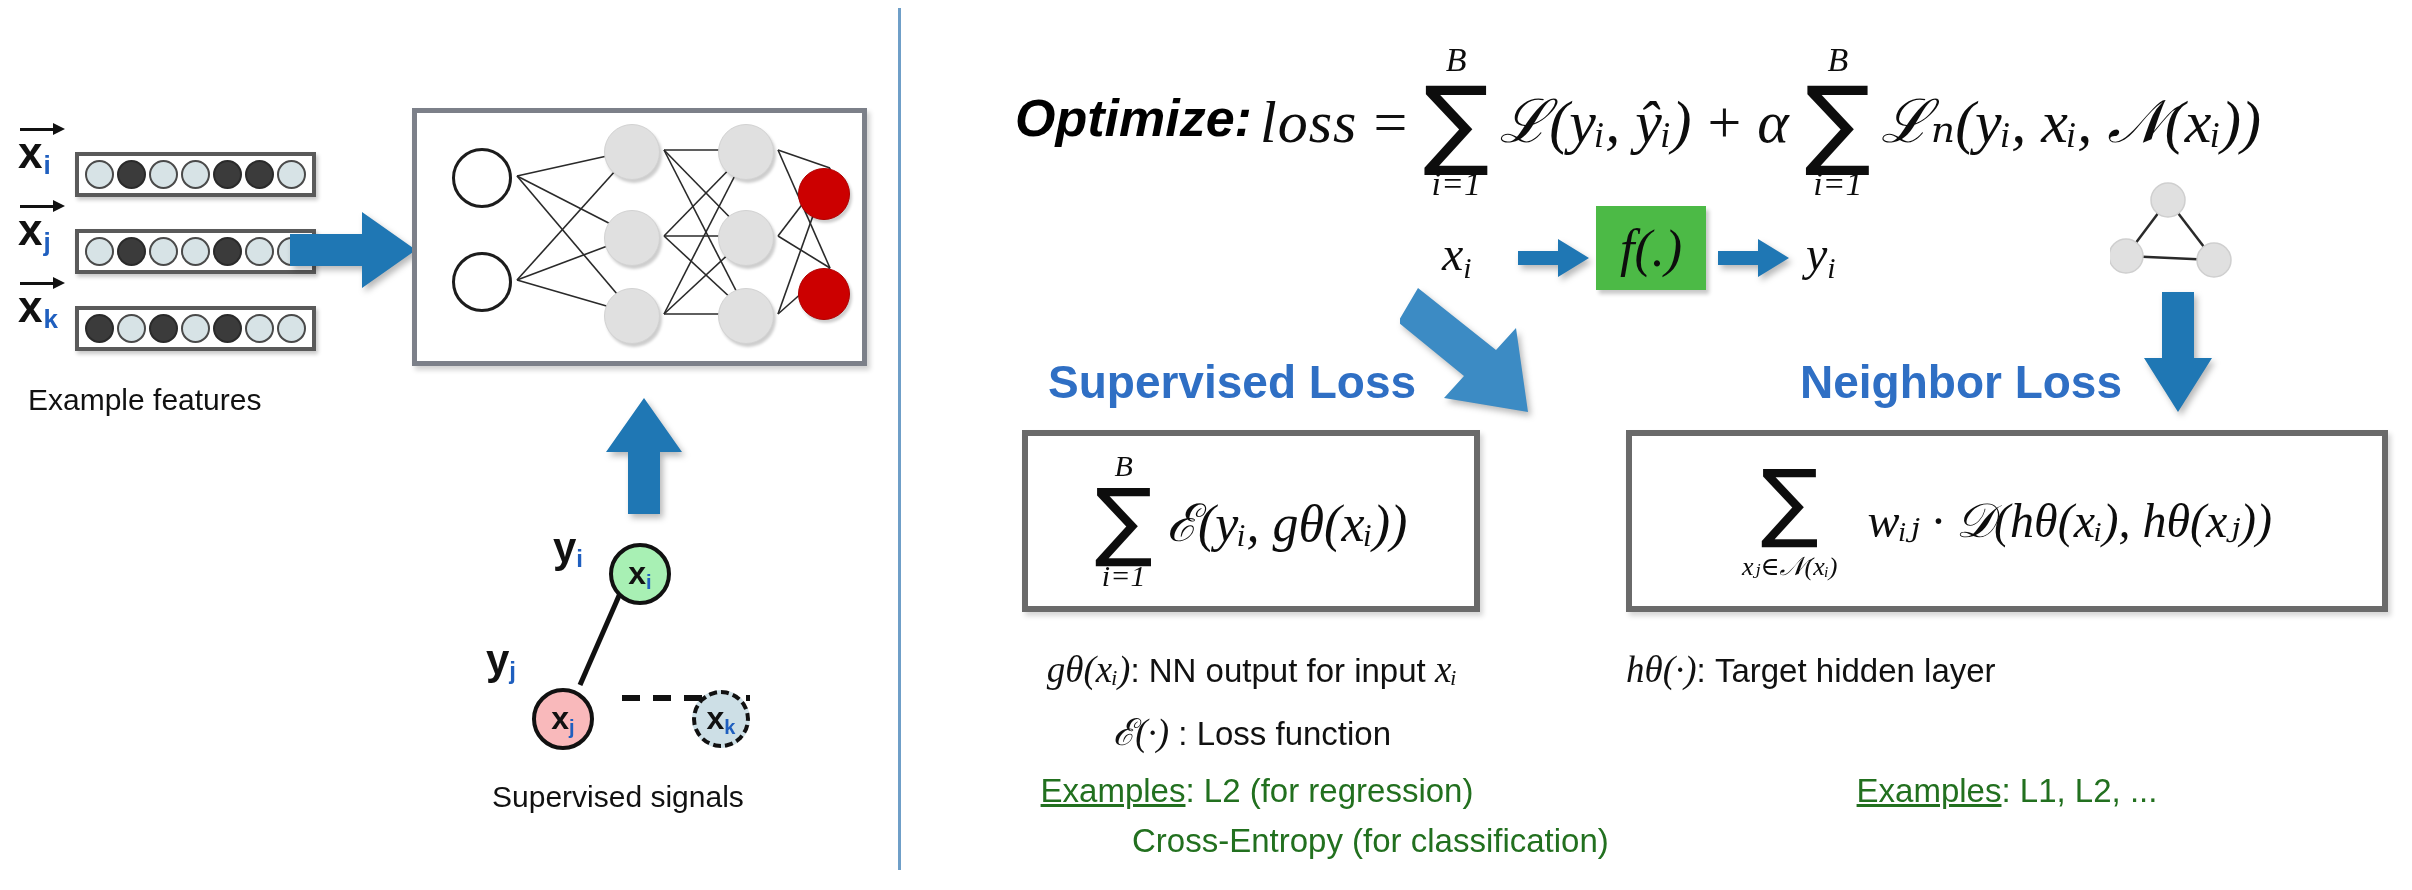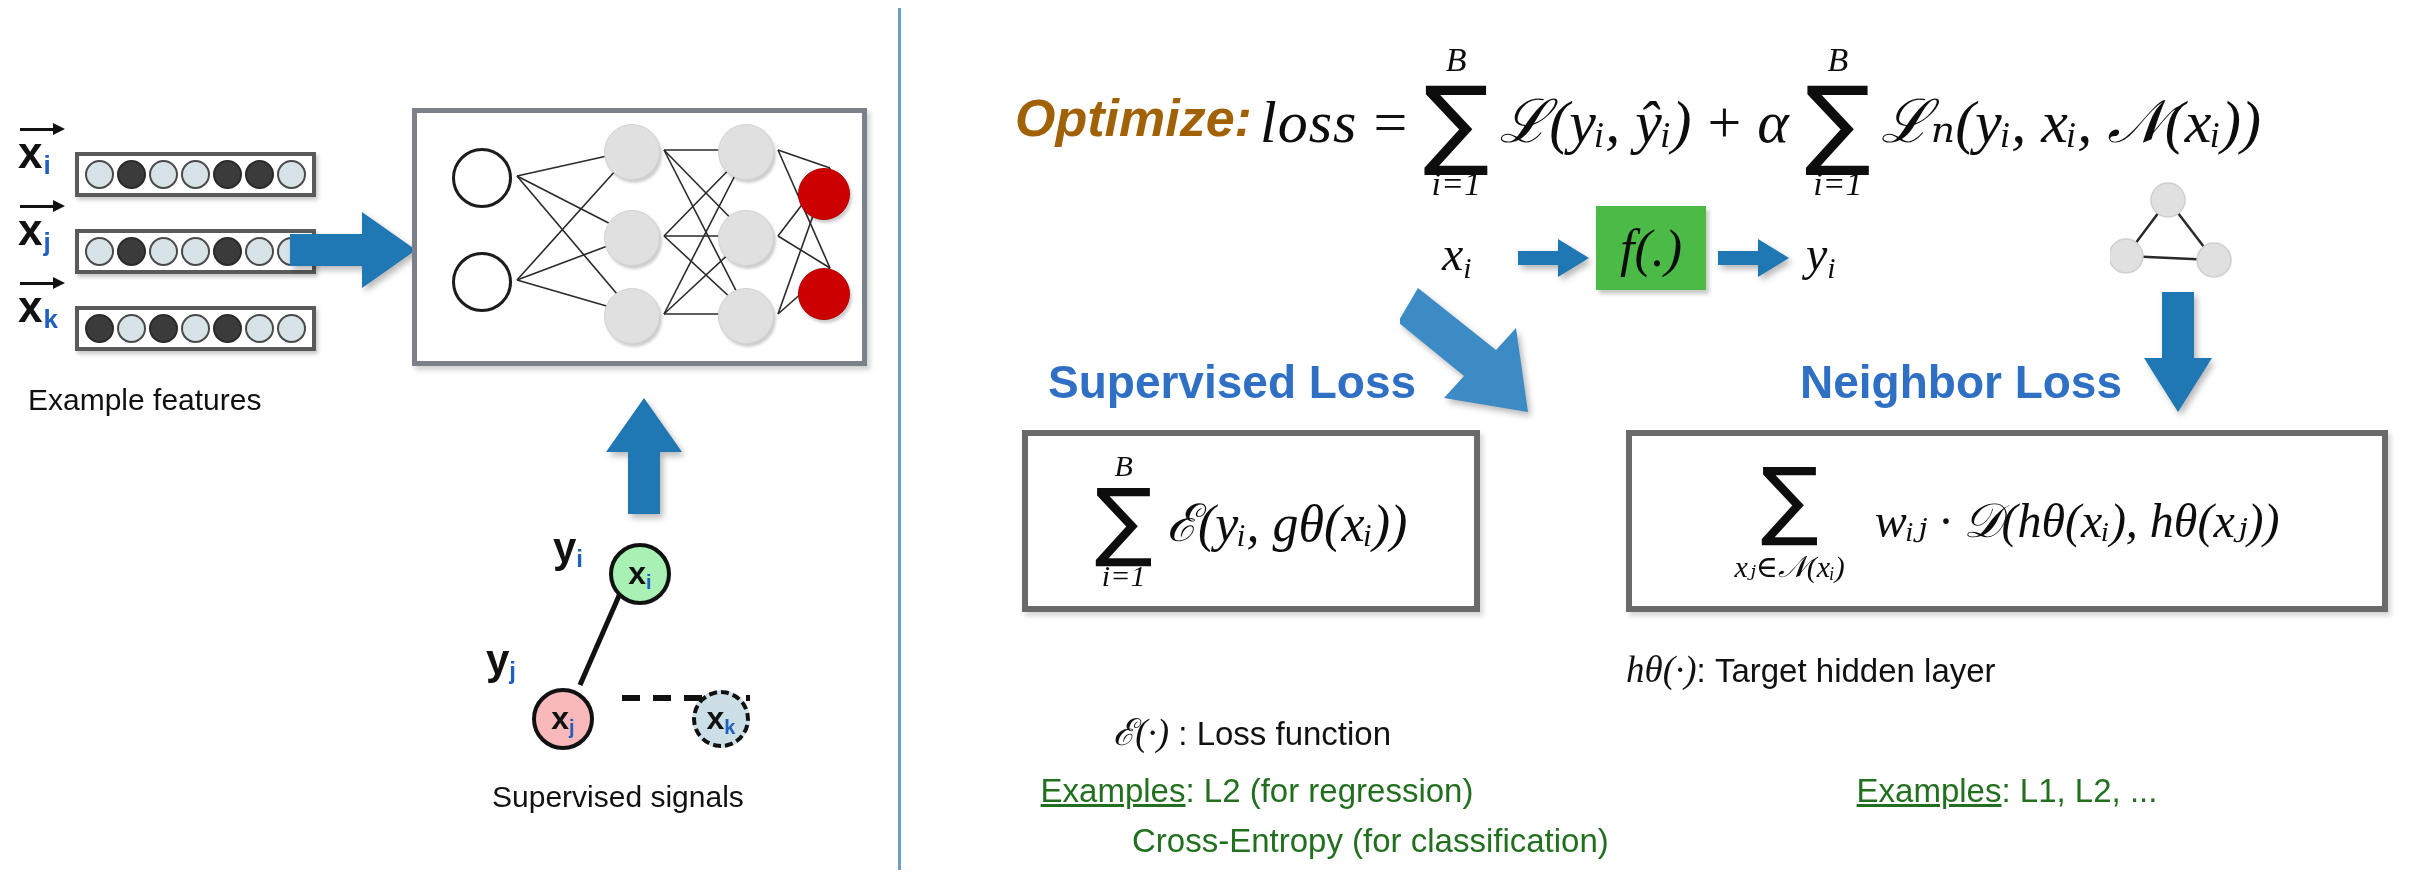--- a/index.html
+++ b/index.html
@@ -46,21 +46,21 @@
   .gnode span{font-family:"Liberation Sans",sans-serif;font-weight:bold;font-size:32px;color:#111;}
   .gnode span i{font-style:normal;font-size:20px;color:#1f5fbf;vertical-align:-5px;}
   .gn-green{background:#a8f0b4;border:4px solid #111;}
   .gn-pink{background:#f9b9bb;border:4px solid #111;}
   .gn-blue{background:#cddfe6;border:4px dashed #111;}
   .ylab{font-family:"Liberation Sans",sans-serif;font-weight:bold;font-size:42px;color:#111;}
   .ylab i{font-style:normal;font-size:24px;color:#1f5fbf;vertical-align:-5px;}
 
   
   #optimize-word{font-family:"Liberation Sans",sans-serif;font-weight:bold;font-style:italic;
-     font-size:52px;color:#a16207;}
+     font-size:52px;color:#000000;}
 
   .bigmath{font-family:"Liberation Serif","DejaVu Serif",serif;font-style:italic;color:#0d0d0d;white-space:nowrap;}
   .sumwrap{display:inline-flex;flex-direction:column;align-items:center;vertical-align:middle;line-height:1;}
   .sumwrap .lim{font-family:"Liberation Serif","DejaVu Serif",serif;font-style:italic;}
   .sumglyph{font-family:"DejaVu Sans","Liberation Serif",serif;font-style:normal;font-weight:400;}
 
   #greenbox{background:#4cba46;display:flex;align-items:center;justify-content:center;
      box-shadow:3px 4px 4px rgba(0,0,0,.22);}
   #greenbox span{font-family:"Liberation Serif","DejaVu Serif",serif;font-style:italic;font-size:52px;color:#0d0d0d;}
 
@@ -258,35 +258,38 @@
     <span class="bigmath" style="font-size:52px;display:flex;align-items:center;">
       <span class="sumwrap">
         <span class="lim" style="font-size:30px;">B</span>
         <span class="sumglyph" style="font-size:86px;line-height:.92;">∑</span>
         <span class="lim" style="font-size:30px;">i=1</span>
       </span>
       <span class="cal" style="margin-left:14px;">ℰ(yᵢ, gθ(xᵢ))</span>
     </span>
   </div>
 
+  <div class="abs legend" style="left:1022px;top:648px;width:460px;text-align:center;">
+    <span class="m">gθ(xᵢ)</span><span>: </span><span>NN output for input </span><span class="m">xᵢ</span>
+  </div>
   <div class="abs legend" style="left:1022px;top:705px;width:460px;text-align:center;">
     <span class="m">ℰ(·)</span><span> : </span><span>Loss function</span>
   </div>
   <div class="abs greentxt" style="left:1022px;top:772px;width:470px;text-align:center;">
     <u>Examples</u><span>: </span><span>L2 (for regression)</span>
   </div>
   <div class="abs greentxt" style="left:1132px;top:822px;">Cross-Entropy (for classification)</div>
 
   <div class="abs sectitle" style="left:1800px;top:355px;">Neighbor Loss</div>
 
   <div class="abs formbox" style="left:1626px;top:430px;width:762px;height:182px;">
     <span class="bigmath" style="font-size:48px;display:flex;align-items:center;">
       <span class="sumwrap">
         <span class="sumglyph" style="font-size:86px;line-height:.92;">∑</span>
-        <span class="lim" style="font-size:30px;margin-top:12px;">xⱼ∈𝒩(xᵢ)</span>
+        <span class="lim" style="font-size:26px;margin-top:12px;">xⱼ∈𝒩(xᵢ)</span>
       </span>
       <span class="cal" style="margin-left:30px;">wᵢⱼ · 𝒟(hθ(xᵢ), hθ(xⱼ))</span>
     </span>
   </div>
 
   <div class="abs legend" style="left:1626px;top:648px;width:762px;text-align:left;">
     <span class="m">hθ(·)</span><span>: </span><span>Target hidden layer</span>
   </div>
   <div class="abs greentxt" style="left:1626px;top:772px;width:762px;text-align:center;">
     <u>Examples</u><span>: </span><span>L1, L2, ...</span>

